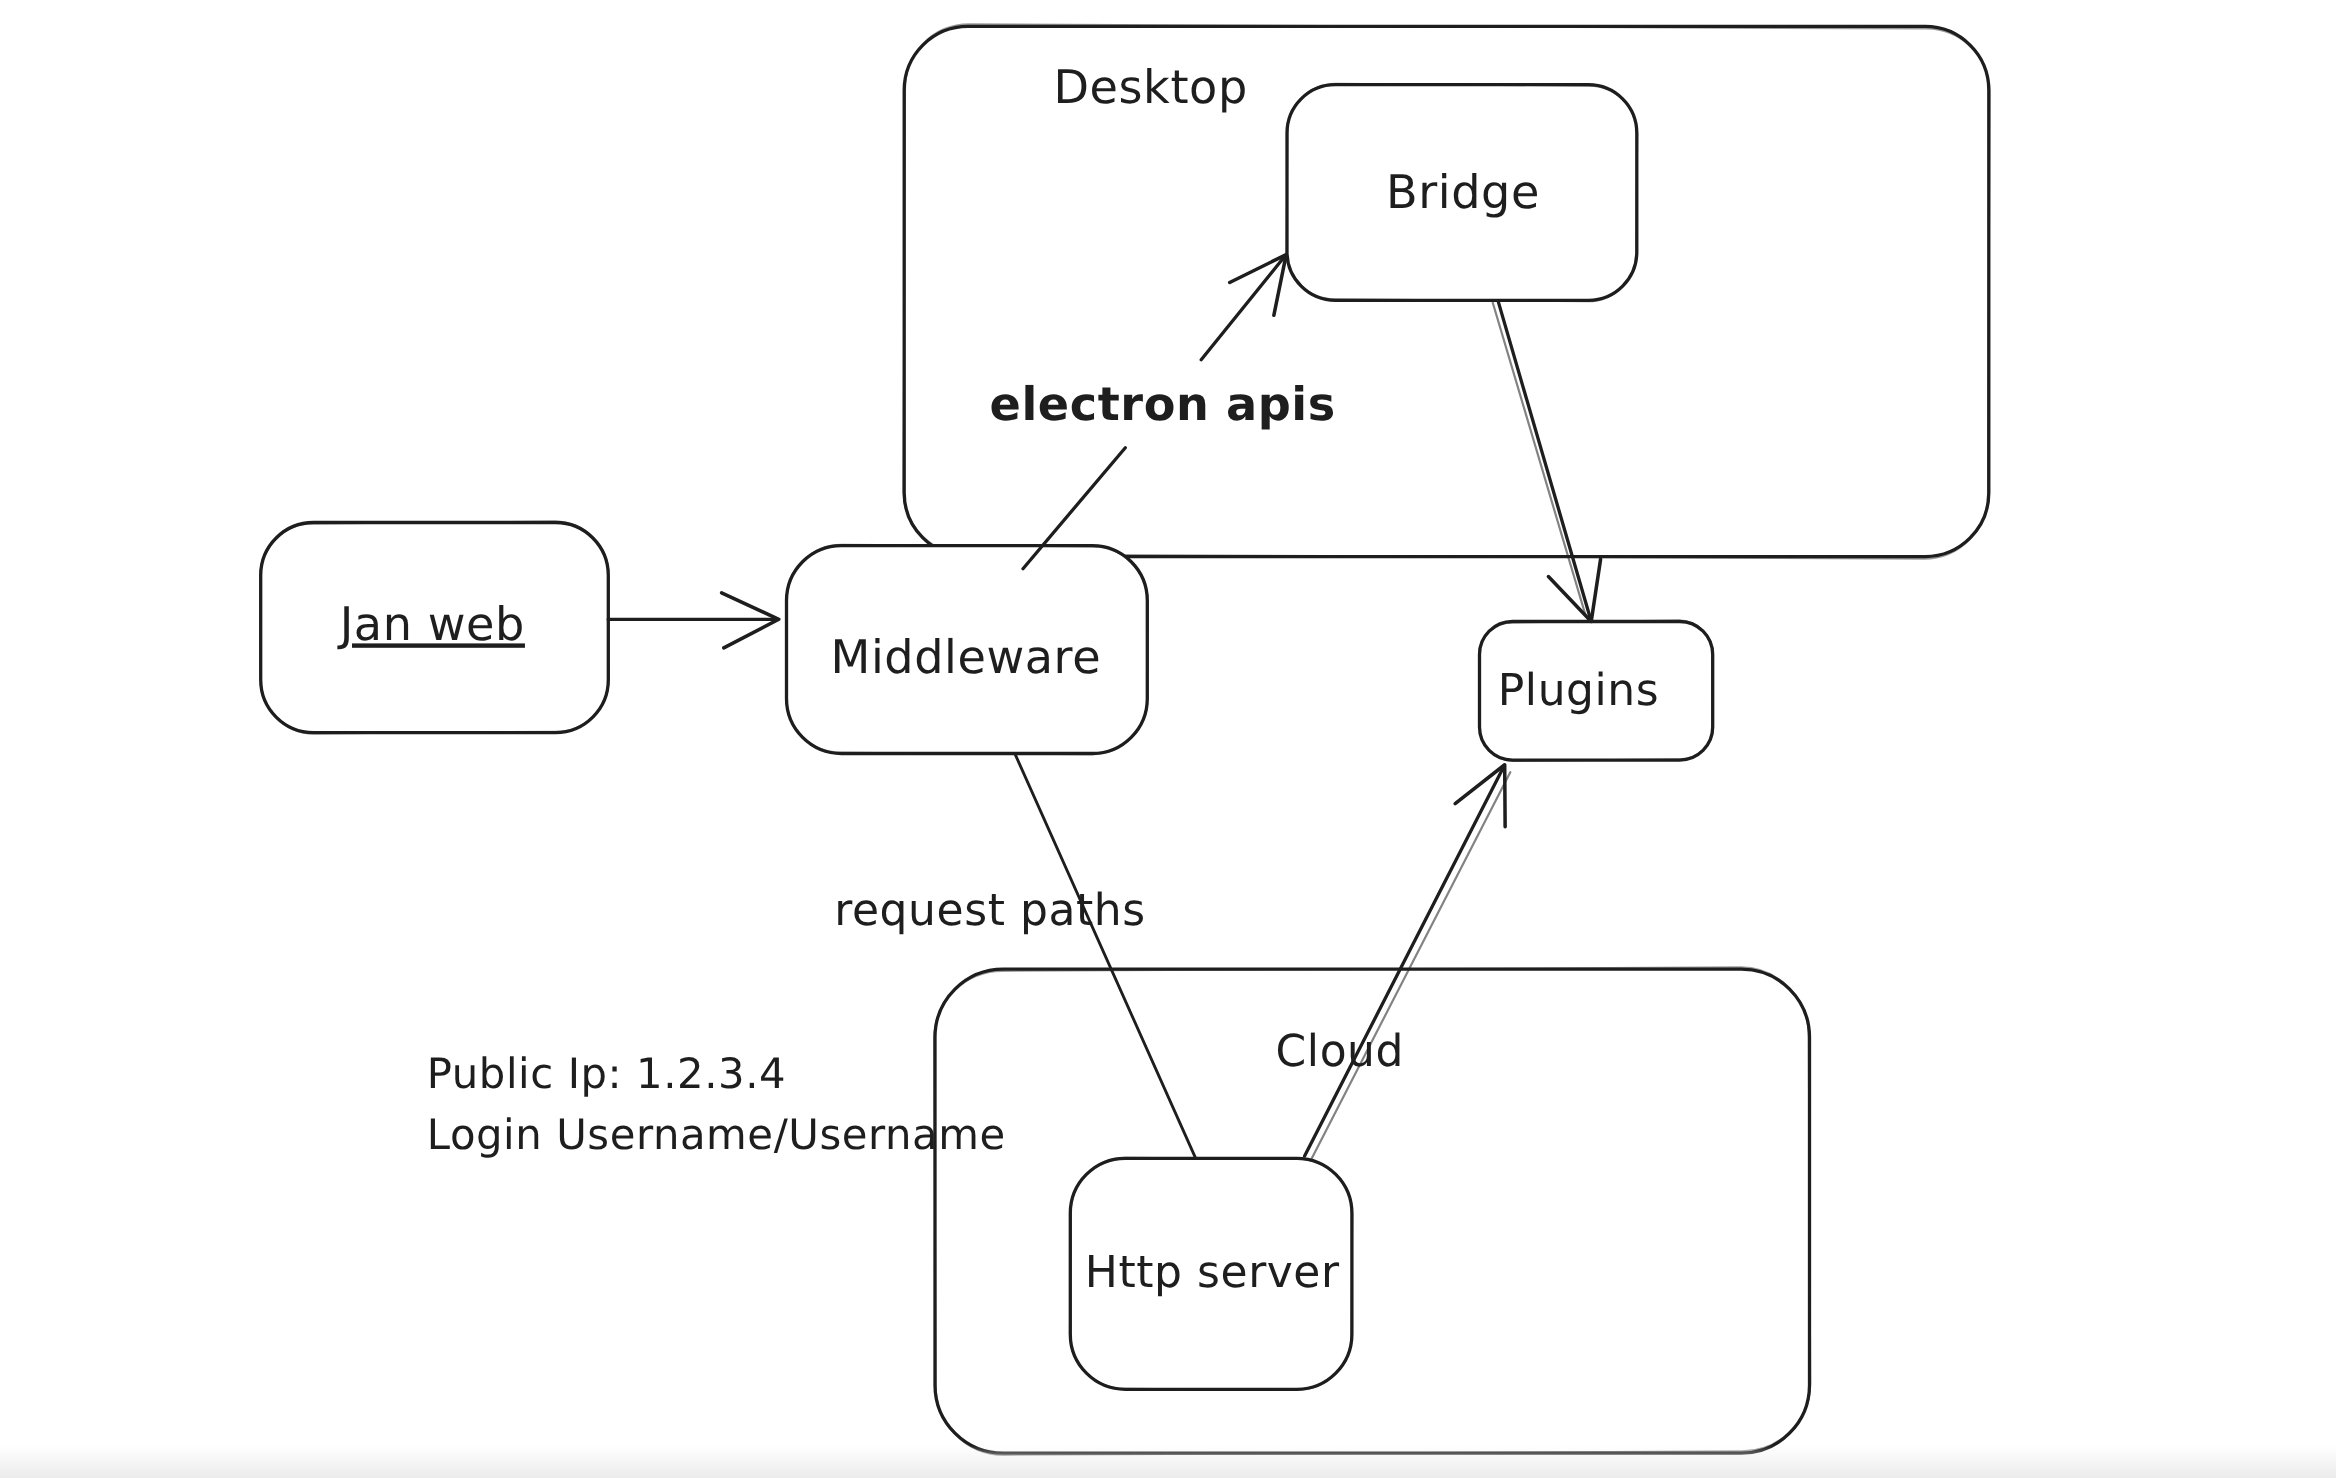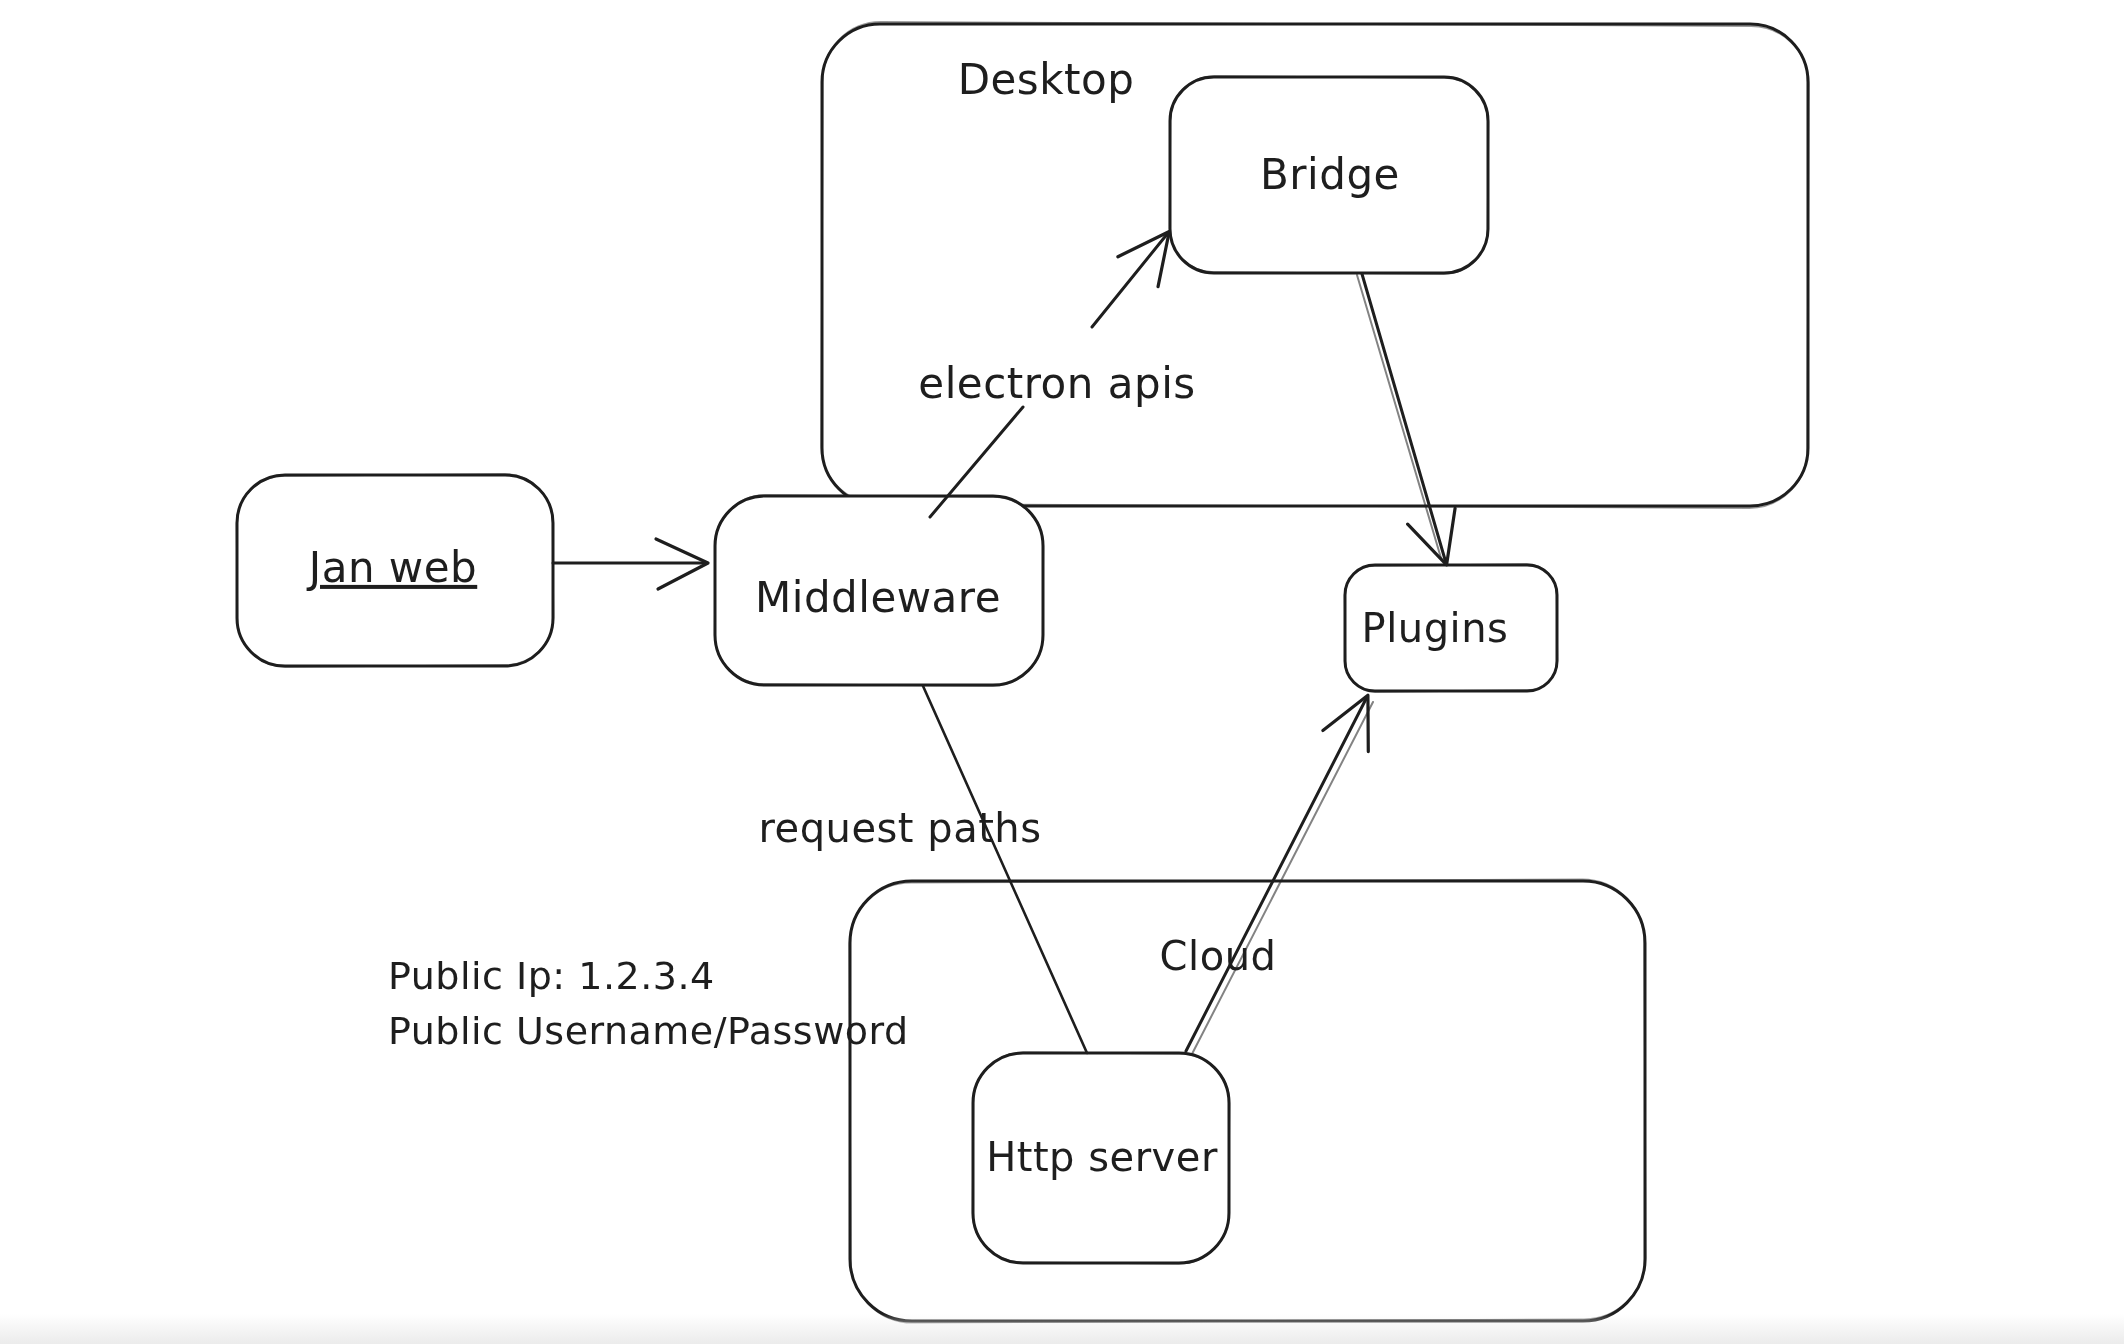--- a/index.html
+++ b/index.html
@@ -122,22 +122,22 @@
   <div class="lbl" style="left:393px; top:568px;text-decoration:underline;">Jan web</div>
 
   <div class="lbl" style="left:878px; top:598px;">Middleware</div>
 
   <div class="lbl small" style="left:1435px; top:628px;">Plugins</div>
 
   <div class="lbl small" style="left:1218px; top:956px;">Cloud</div>
 
   <div class="lbl small" style="left:1102px; top:1157px;">Http server</div>
 
-  <div class="lbl" style="left:1057px; top:384px;">electron apis</div>
+  <div class="lbl" style="left:1057px; top:368px;font-weight:bold;">electron apis</div>
 
   <div class="lbl small" style="left:900px; top:828px;">request paths</div>
 
   <div class="lbl info" style="left:356px; top:977px;">Public Ip: 1.2.3.4</div>
 
-  <div class="lbl info" style="left:356px; top:1032px;">Public Username/Password</div>
+  <div class="lbl info" style="left:356px; top:1032px;">Login Username/Username</div>
 
   <div class="bottom-fade"></div>
 </div>
 
 </body></html>

